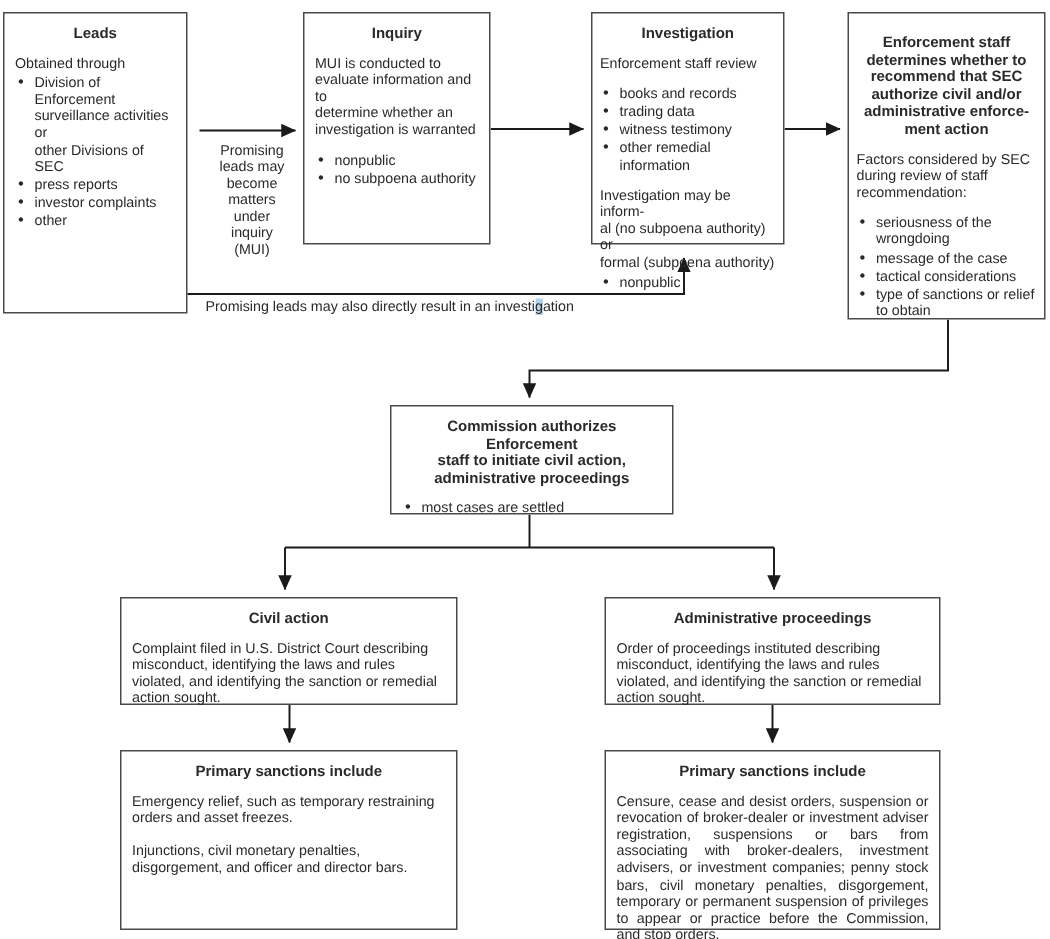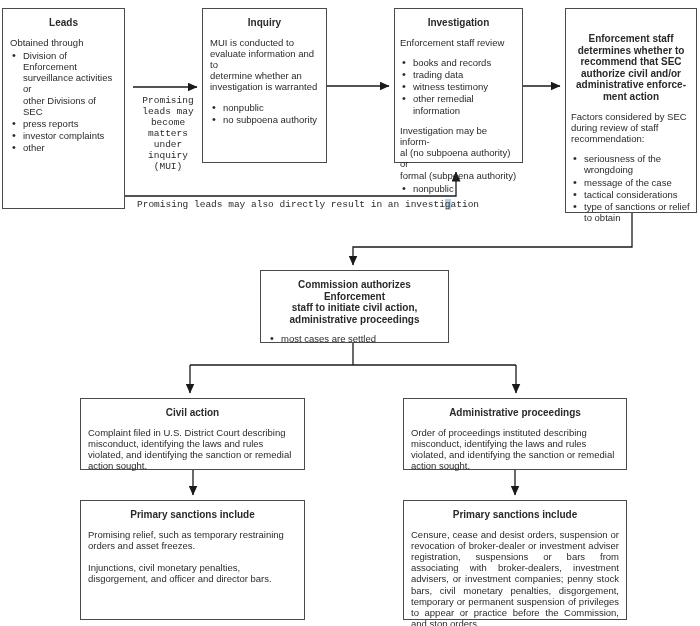--- a/index.html
+++ b/index.html
@@ -61,30 +61,29 @@
     white-space: pre-line;
   }
   ul.blt li::before { content: "\2022"; position: absolute; left: 2px; top: -1px; font-size: 11px; }
 
   .elabel {
     position: absolute;
     font-size: 9.5px;
     line-height: 1.16;
     text-align: center;
     white-space: pre-line;
-    font-family: Liberation Mono, monospace;
   }
   #label-direct { white-space: nowrap; text-align: right; }
   .hl { background: var(--highlight); }
 
   
   #box-leads          { left: 2px;  top: 8px;   width: 123px; height: 201px; }
   #box-inquiry        { left: 202px; top: 8px;   width: 125px; height: 155px; }
   #box-investigation  { left: 394px; top: 8px;   width: 129px; height: 155px; padding: 6px 5px; }
-  #box-enforcement    { left: 565px; top: 8px;   width: 132px; height: 205px; padding: 22px 5px; }
+  #box-enforcement    { left: 565px; top: 8px;   width: 132px; height: 205px; padding: 12px 5px; }
   #box-commission     { left: 260px; top: 270px; width: 189px; height: 73px; }
   #box-civil          { left: 80px;  top: 398px; width: 225px; height: 72px; }
   #box-admin          { left: 403px; top: 398px; width: 224px; height: 72px; }
   #box-civil-sanctions{ left: 80px;  top: 500px; width: 225px; height: 120px; }
   #box-admin-sanctions{ left: 403px; top: 500px; width: 224px; height: 120px; }
   #box-admin-sanctions .para { white-space: normal; text-align: justify; }
 
   
   #label-mui      { left: 134px; top: 95px;  width: 68px; }
   #label-evidence { left: 324px; top: 94px;  width: 74px; }
@@ -196,21 +195,21 @@
   <div class="fbox" id="box-admin">
     <div class="fbox-title">Administrative proceedings</div>
     <div class="para">Order of proceedings instituted describing
 misconduct, identifying the laws and rules
 violated, and identifying the sanction or remedial
 action sought.</div>
   </div>
 
   <div class="fbox" id="box-civil-sanctions">
     <div class="fbox-title">Primary sanctions include</div>
-    <div class="para">Promising relief, such as temporary restraining
+    <div class="para">Emergency relief, such as temporary restraining
 orders and asset freezes.</div>
     <div class="para">Injunctions, civil monetary penalties,
 disgorgement, and officer and director bars.</div>
   </div>
 
   <div class="fbox" id="box-admin-sanctions">
     <div class="fbox-title">Primary sanctions include</div>
     <div class="para">Censure, cease and desist orders, suspension or revocation of broker-dealer or investment adviser registration, suspensions or bars from associating with broker-dealers, investment advisers, or investment companies; penny stock bars, civil monetary penalties, disgorgement, temporary or permanent suspension of privileges to appear or practice before the Commission, and stop orders.</div>
   </div>
 

